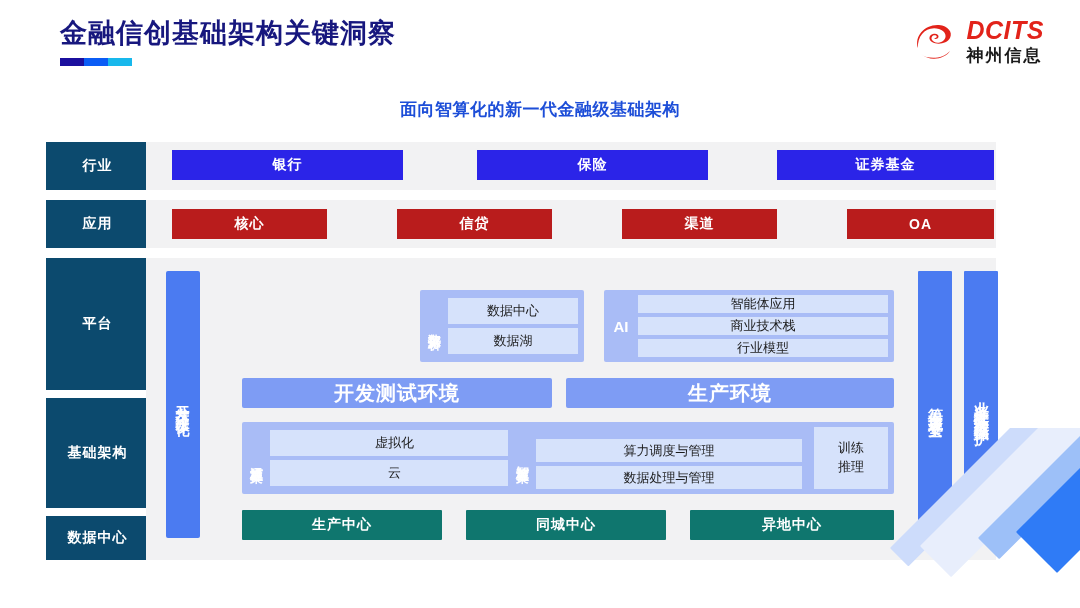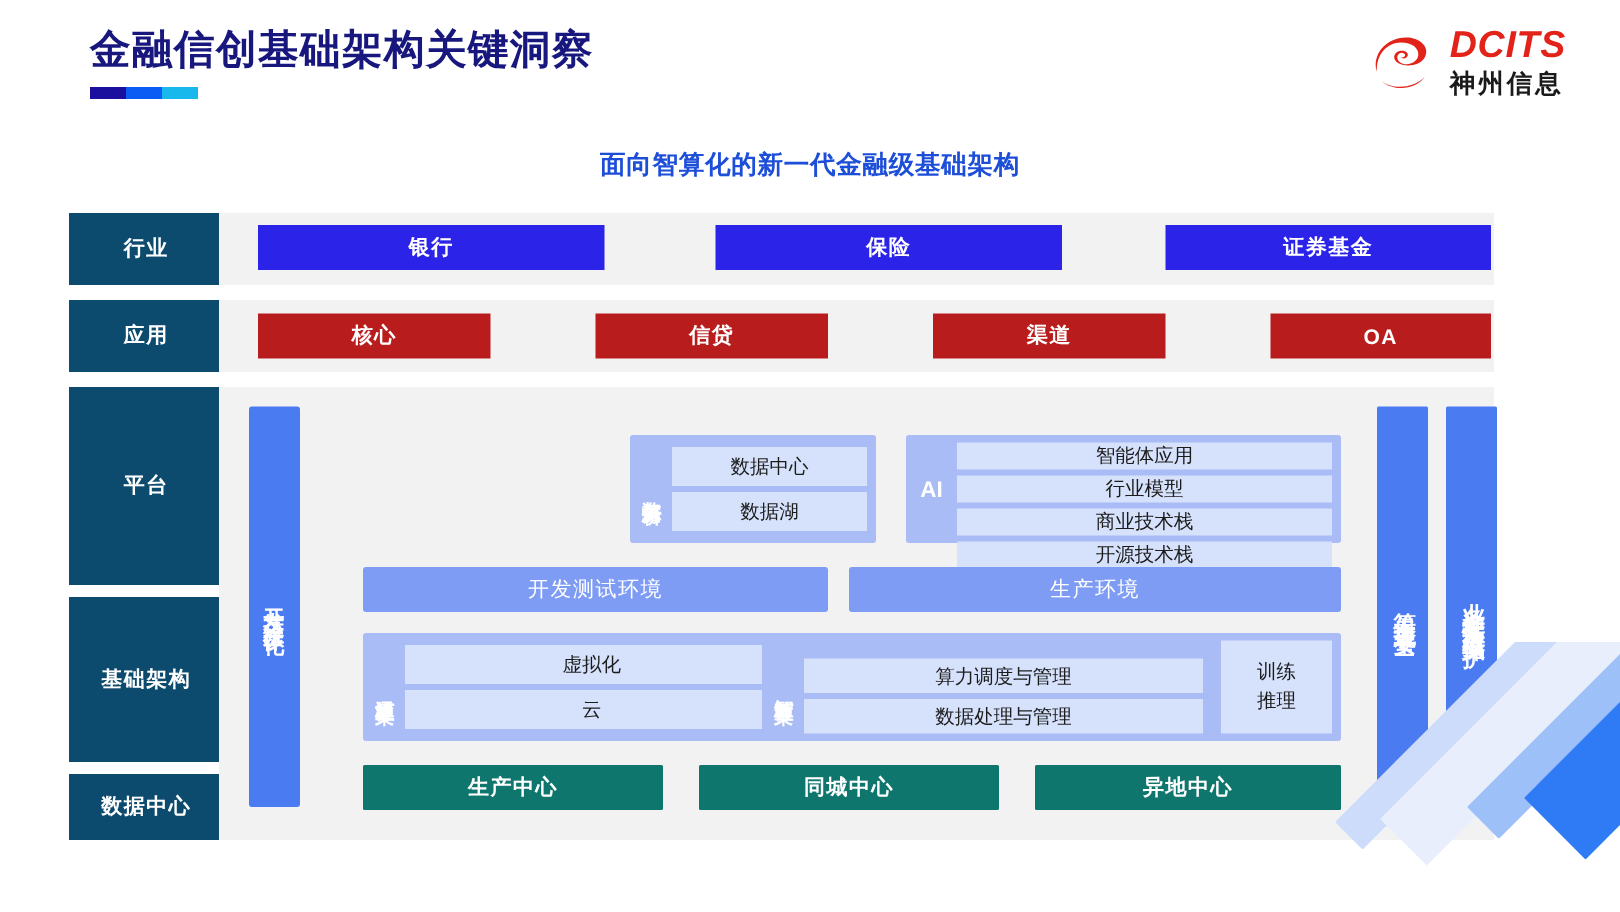--- a/index.html
+++ b/index.html
@@ -68,21 +68,21 @@
     display:flex;align-items:center;justify-content:center;
     color:#ffffff;font-weight:bold;font-size:13px;letter-spacing:1px;
     flex:0 0 auto;
   }
   .group-body{flex:1;display:flex;flex-direction:column;justify-content:center;}
   .inner{
     background:#d6e2fb;color:#1b1b1b;font-size:13px;
     display:flex;align-items:center;justify-content:center;text-align:center;
   }
   .bar{
-    background:#7e9cf4;color:#ffffff;font-size:14px;font-weight:normal;letter-spacing:1px;
+    background:#7e9cf4;color:#ffffff;font-size:20px;font-weight:bold;letter-spacing:1px;
     display:flex;align-items:center;justify-content:center;border-radius:2px;text-align:center;
   }
   .dcchip{
     background:#0f766e;color:#ffffff;font-size:14px;font-weight:bold;letter-spacing:1px;
     display:flex;align-items:center;justify-content:center;border-radius:1px;
   }
   .sidechip{background:#4b7bf1;font-size:15px;border-radius:1px;}
 </style>
 </head>
 <body>
@@ -146,23 +146,22 @@
         <div class="group-body" style="padding:5px 6px 5px 0;gap:4px">
           <div class="inner" style="height:26px">数据中心</div>
           <div class="inner" style="height:26px">数据湖</div>
         </div>
       </div>
 
       <div class="group" style="position:absolute;left:458px;top:32px;width:290px;height:72px">
         <div class="group-label" style="width:34px;writing-mode:horizontal-tb;font-size:15px;letter-spacing:0">AI</div>
         <div class="group-body" style="padding:5px 6px 5px 0;display:grid;grid-template-columns:1fr;grid-template-rows:1fr 1fr;gap:4px">
           <div class="inner">智能体应用</div>
+          <div class="inner">商业技术栈</div>
           <div class="inner">行业模型</div>
-          <div class="inner">商业技术栈</div>
-          <div class="inner">开源技术栈</div>
         </div>
       </div>
 
       <div class="bar" style="position:absolute;left:96px;top:120px;width:310px;height:30px">开发测试环境</div>
       <div class="bar" style="position:absolute;left:420px;top:120px;width:328px;height:30px">生产环境</div>
 
       <div class="group" style="position:absolute;left:96px;top:164px;width:283px;height:72px">
         <div class="group-label" style="width:28px">通算框架</div>
         <div class="group-body" style="padding:5px 6px 5px 0;gap:4px">
           <div class="inner" style="height:26px">虚拟化</div>

